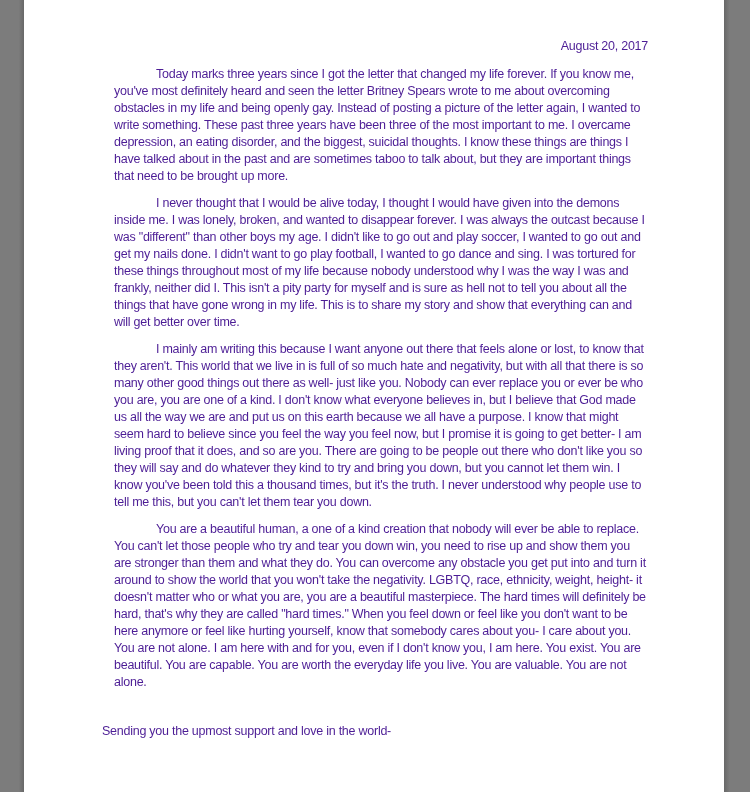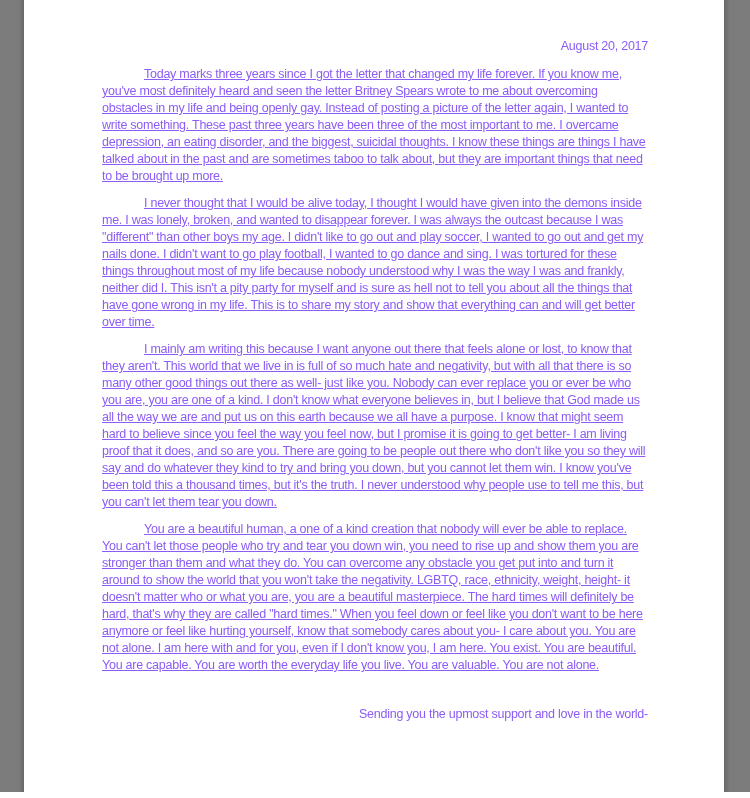--- a/index.html
+++ b/index.html
@@ -36,35 +36,33 @@
     width: 700px;
     height: 792px;
     background: #ffffff;
   }
   .letter {
     padding: 38px 76px 0 78px;
     font-family: "Liberation Sans", sans-serif;
     font-size: 12.5px;
     line-height: 17px;
     letter-spacing: -0.25px;
-    color: #8b5cf6;
+    color: #4c1d95;
     text-align: left;
   }
   .date-line {
     text-align: right;
     margin: 0 0 11px 0;
   }
   p.para {
-    margin: 0 0 10px 0;
+    margin: 0 0 10px 12px;
     text-indent: 42px;
-    text-decoration: underline;
   }
   .closing-line {
     margin: 32px 0 8px 0;
-    text-align: right;
   }
   .signature-line {
     margin: 12px 0 0 0;
   }
 </style>
 </head>
 <body>
 
 <div class="stage">
   <div class="margin-bar left"></div>

